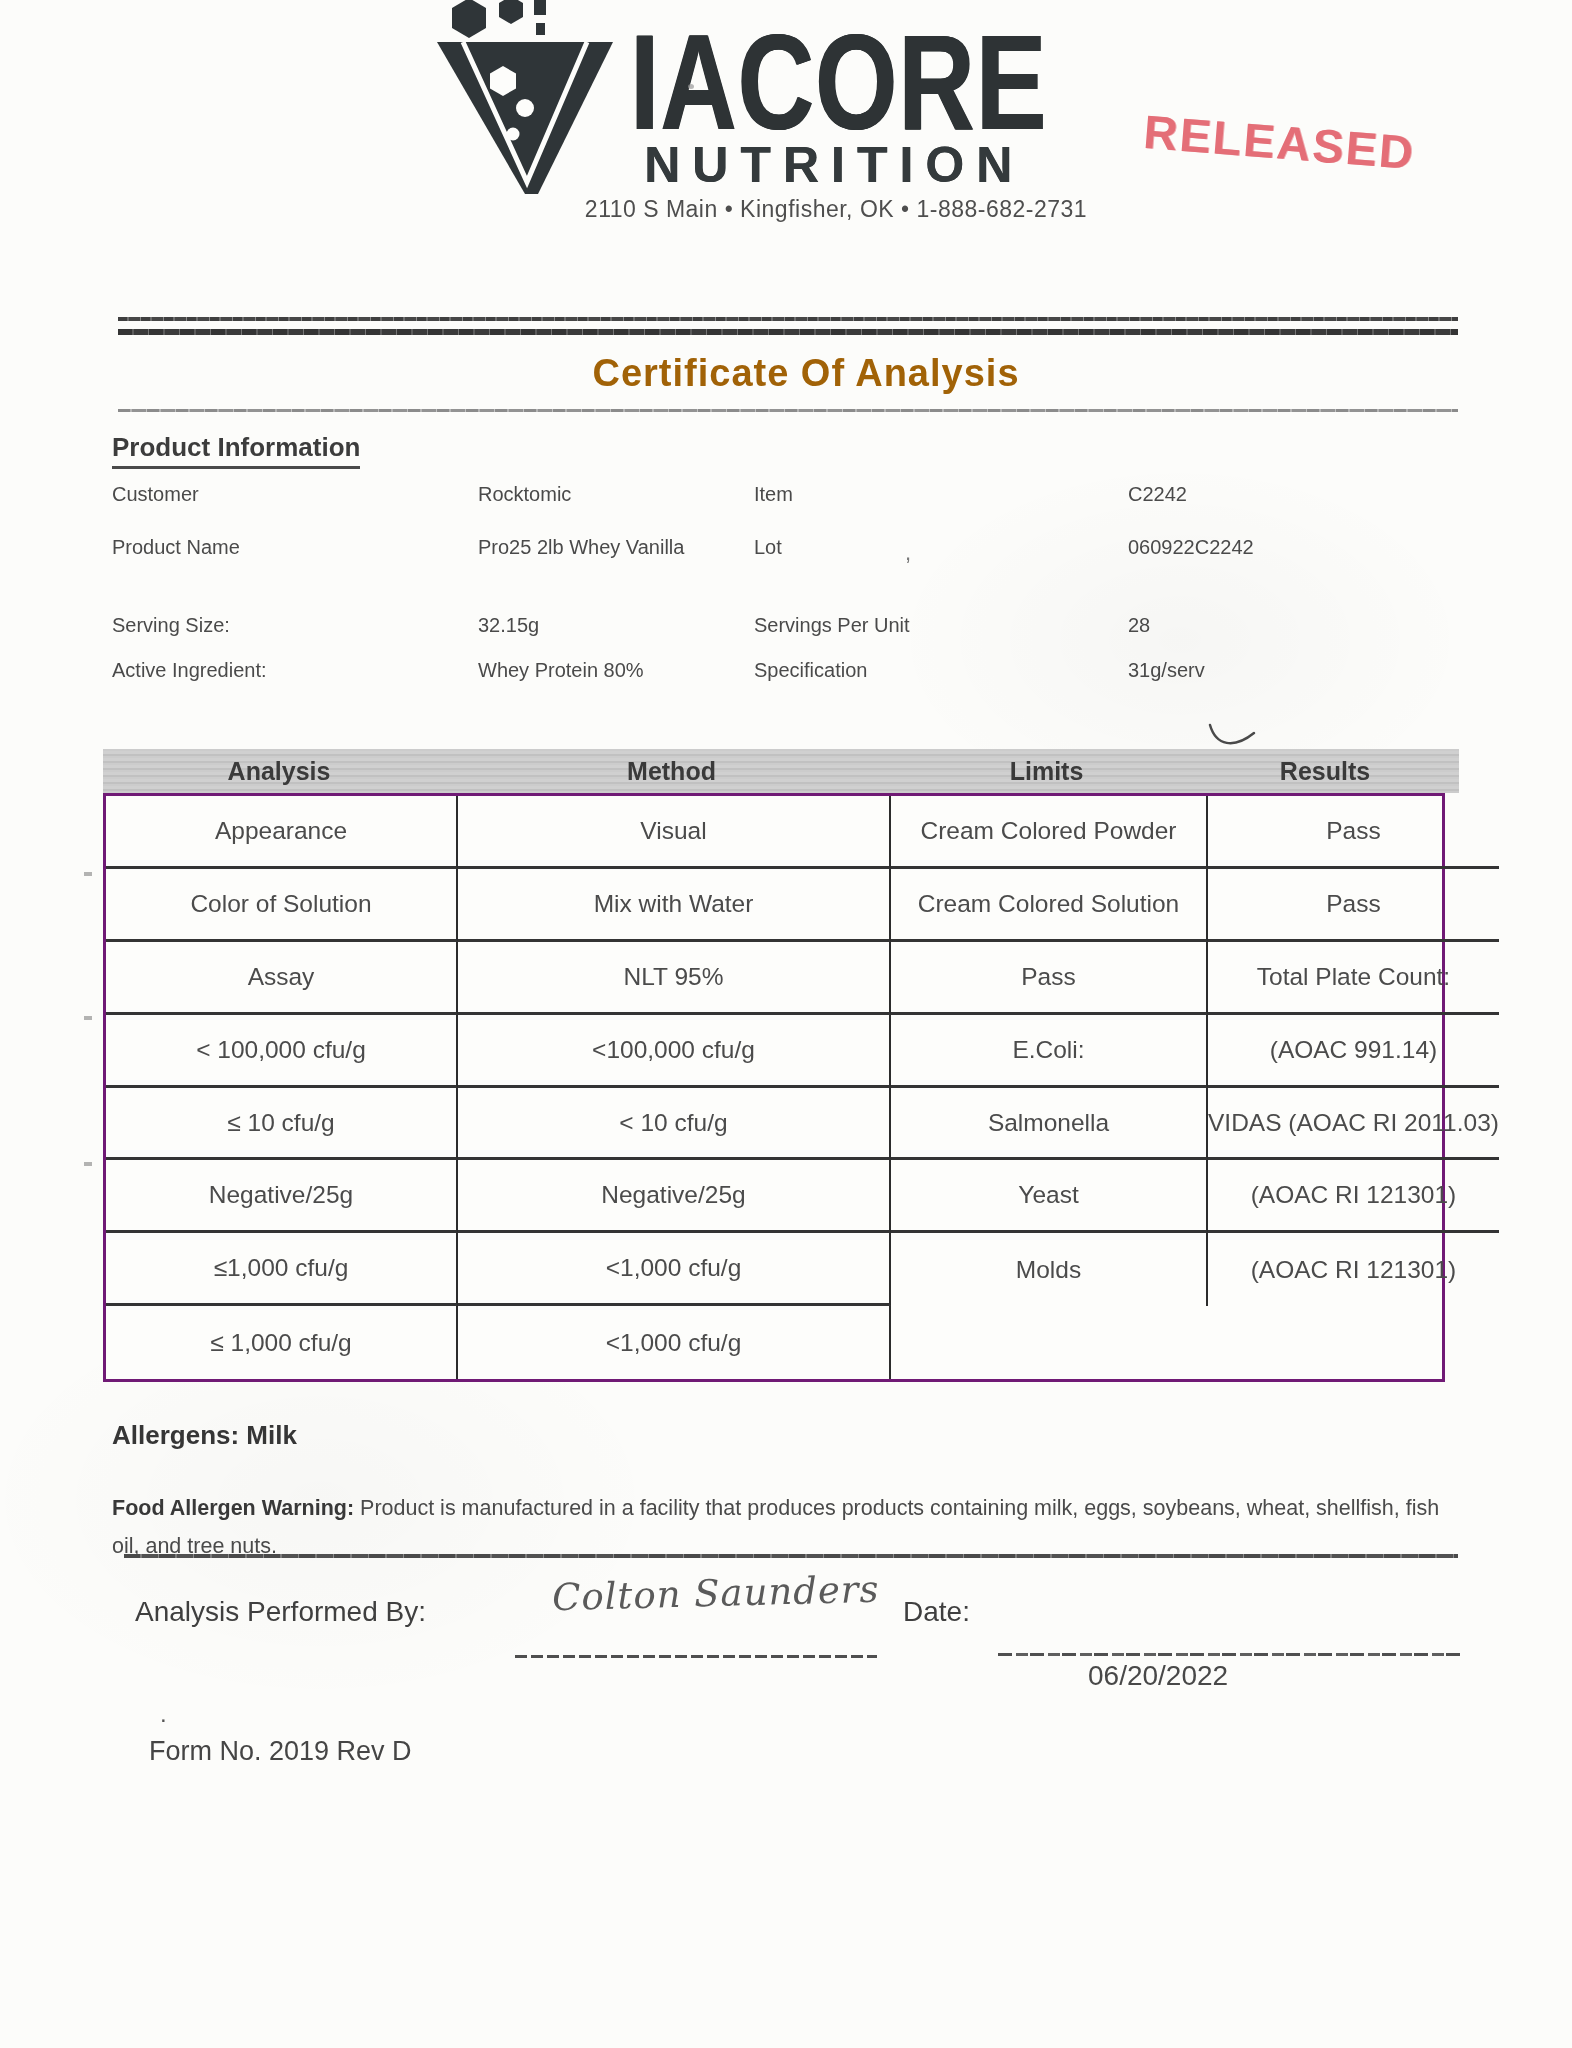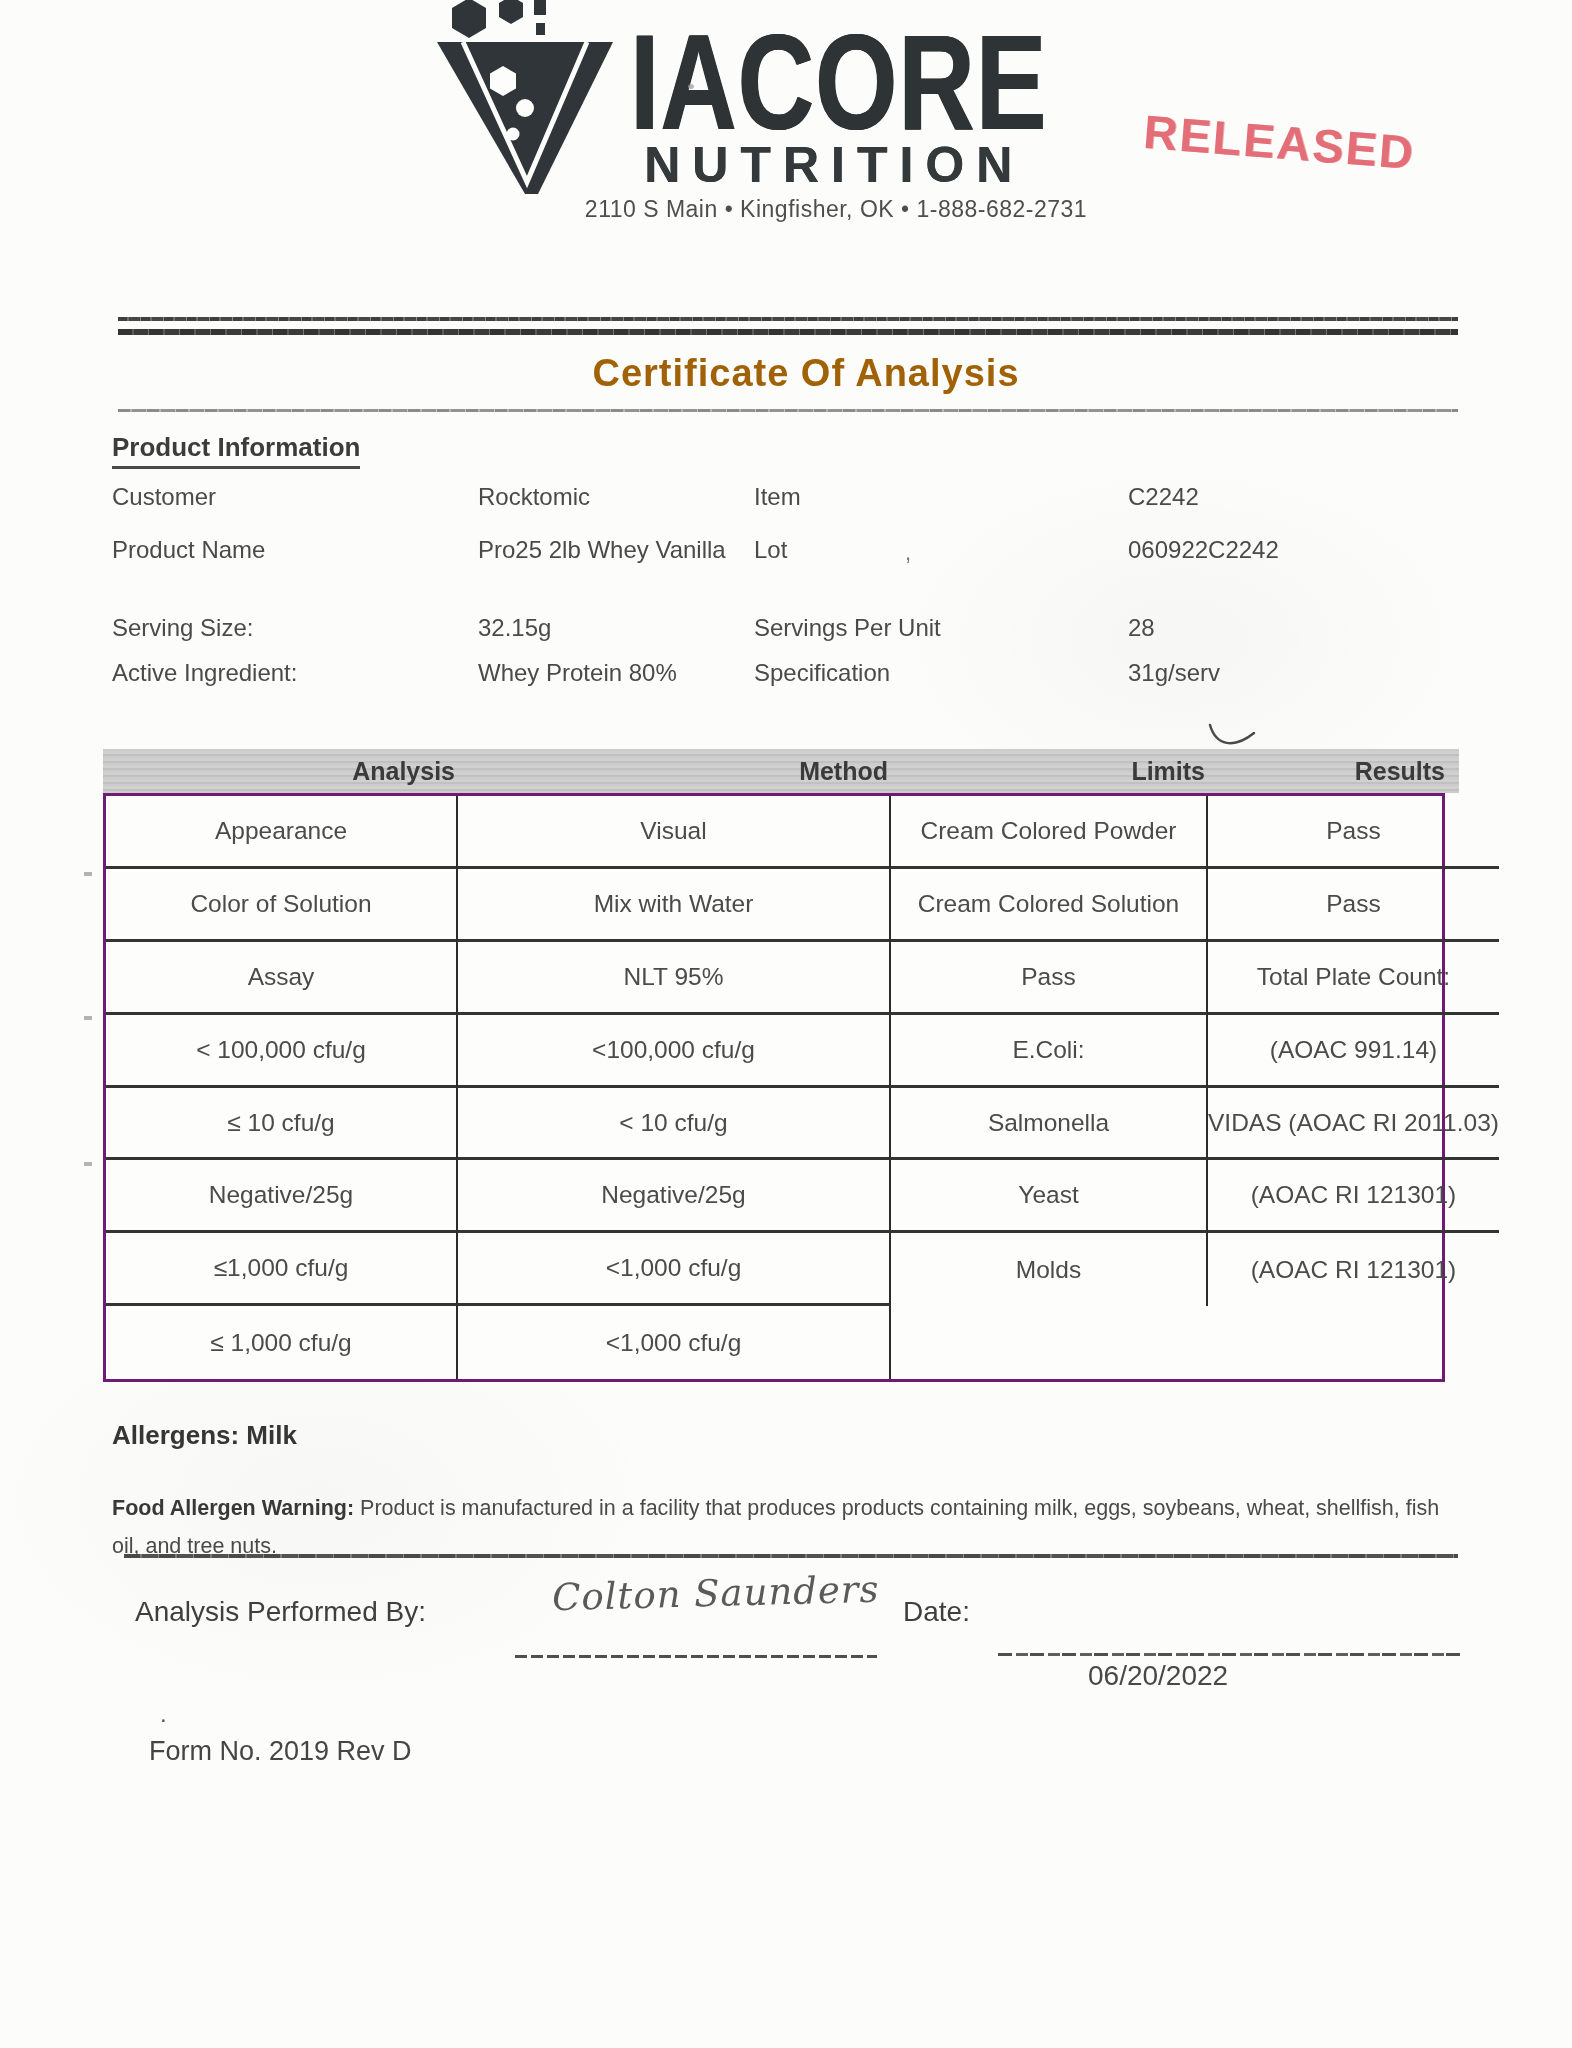--- a/index.html
+++ b/index.html
@@ -41,29 +41,29 @@
   #title-rule{top:409px;height:3px;background:repeating-linear-gradient(90deg,#8b8b8b 0 12px,#b5b5b5 12px 14px,#939393 14px 28px,#c2c2c2 28px 29px);}
   #sig-rule{position:absolute;left:124px;top:1554px;width:1334px;height:4px;
     background:repeating-linear-gradient(90deg,#4a4a4a 0 16px,#7c7c7c 16px 18px,#525252 18px 34px,#8b8b8b 34px 35px);}
 
   #title{position:absolute;left:140px;top:352px;width:1332px;text-align:center;
     font-size:38px;font-weight:700;color:#a16207;letter-spacing:1px;}
 
   
   #pi-heading{position:absolute;left:112px;top:432px;font-size:26px;font-weight:700;color:#3c3c3c;
     border-bottom:3px solid #4a4a4a;padding-bottom:3px;}
-  .pi{position:absolute;font-size:24px;color:#4a4a4a;white-space:nowrap;}
+  .pi{position:absolute;font-size:20px;color:#4a4a4a;white-space:nowrap;}
   .r1{top:483px;} .r2{top:536px;} .r3{top:614px;} .r4{top:659px;}
   .c1{left:112px;} .c2{left:478px;} .c3{left:754px;} .c4{left:1128px;}
   #lot-mark{position:absolute;left:905px;top:540px;font-size:22px;color:#777;}
 
   
   #thead-band{position:absolute;left:103px;top:749px;width:1356px;height:44px;
     background:repeating-linear-gradient(0deg,#cccccc 0 2px,#c1c1c1 2px 4px,#d0d0d0 4px 7px);}
-  .th{position:absolute;top:757px;text-align:right;font-size:25px;font-weight:700;color:#3a3a3a;}
+  .th{position:absolute;top:757px;text-align:center;font-size:25px;font-weight:700;color:#3a3a3a;}
   #th1{left:103px;width:352px;} #th2{left:455px;width:433px;}
   #th3{left:888px;width:317px;} #th4{left:1205px;width:240px;}
 
   #tbody{
     position:absolute;left:103px;top:793px;width:1342px;box-sizing:border-box;
     border:3px solid #701a75;
     display:grid;grid-template-columns:352px 433px 317px auto;grid-auto-rows:72.9px;
     background:#fdfdfb;
   }
   .cell{

